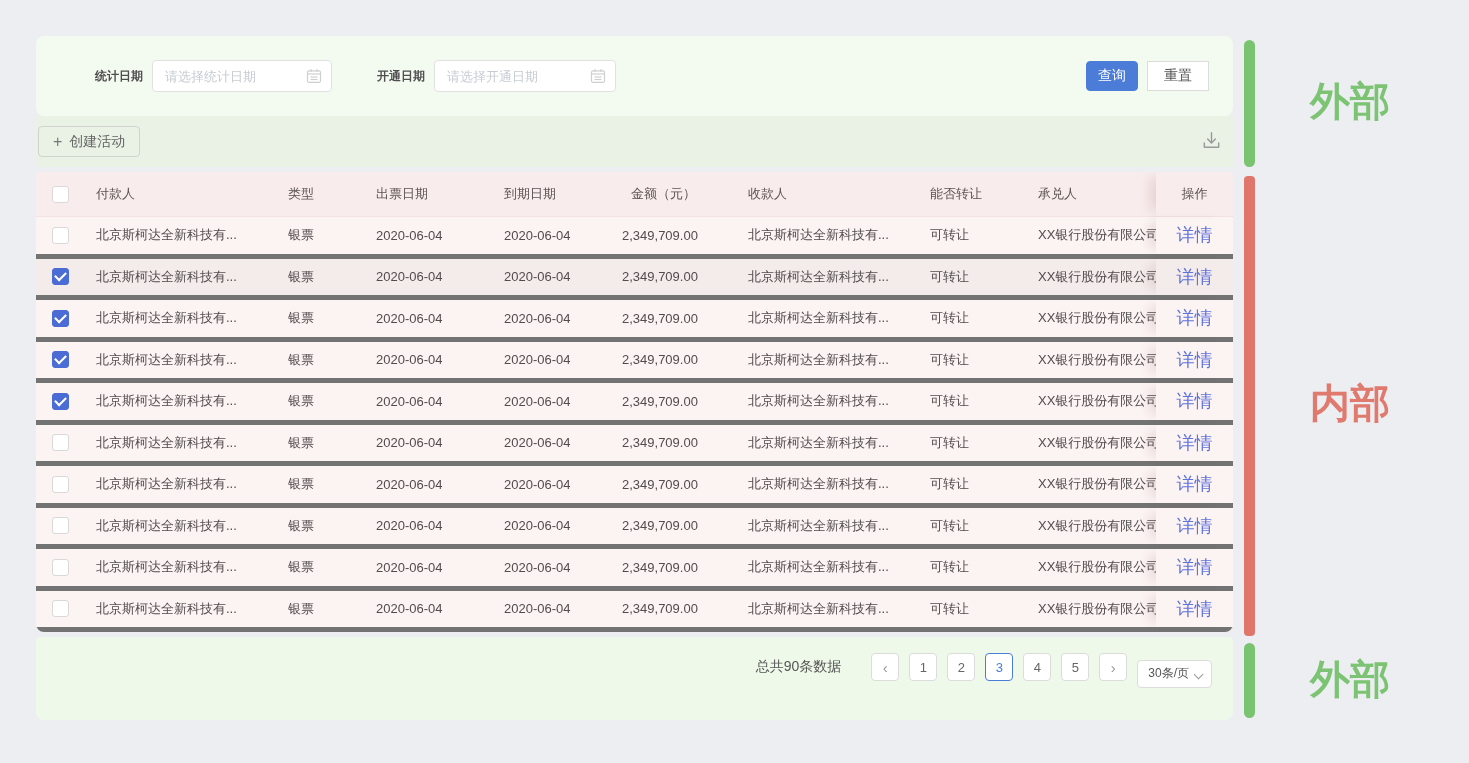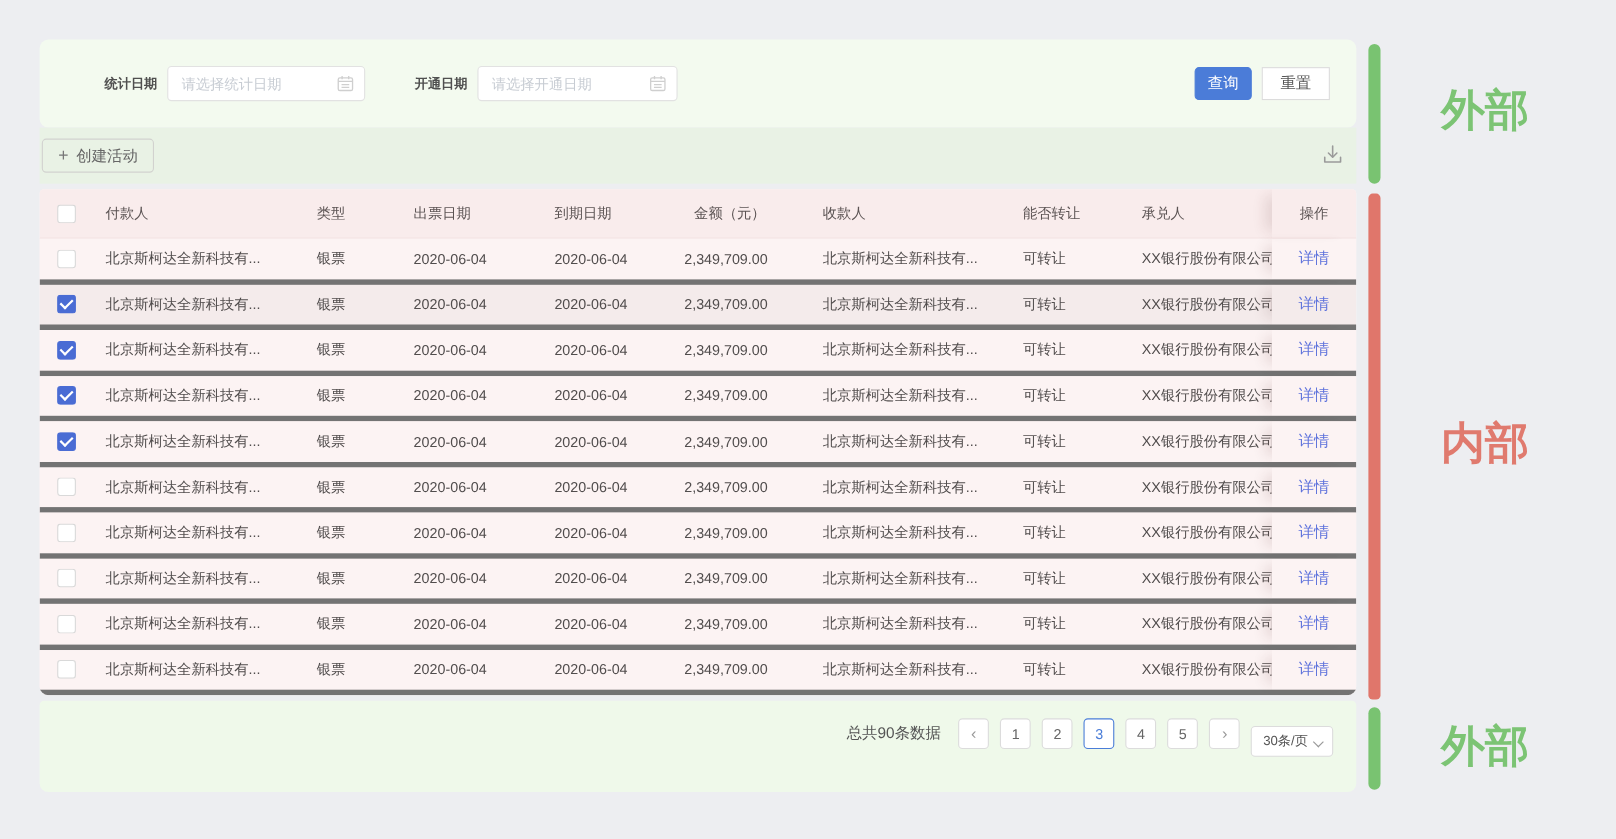--- a/index.html
+++ b/index.html
@@ -67,39 +67,39 @@
   .c2{width:88px;}
   .c3{width:128px;}
   .c4{width:122px;}
   .c5{width:82px; text-align:right; padding-left:0; padding-right:28px;}
   .hrow .c5{ padding-right:8px; }
   .c6{width:218px; padding-left:44px;}
   .c7{width:104px; padding-left:8px;}
   .c8{width:130px; padding-left:12px;}
   .c9{width:77px; padding-left:0; height:100%; display:flex; align-items:center; justify-content:center;
       box-shadow:-12px 0 12px -6px rgba(90,40,40,0.12); position:relative;}
-  .detail-link { color:#5f73dc; font-size:14px; text-decoration:none; cursor:pointer; }
+  .detail-link { color:#5f73dc; font-size:18px; text-decoration:none; cursor:pointer; }
   .checkbox {
     width:17px; height:17px; border:1px solid #d9d9d9; border-radius:3px; background:#fff;
     display:inline-flex; align-items:center; justify-content:center; cursor:pointer;
   }
   .checkbox.checked { background:#4a6cd4; border-color:#4a6cd4; }
   .checkbox.checked::after {
     content:""; width:9px; height:5px; border-left:2px solid #fff; border-bottom:2px solid #fff;
     transform:rotate(-45deg) translate(1px,-1px);
   }
 
   
   .bottom-card {
     position:absolute; left:36px; top:637px; width:1197px; height:83px;
     background:#eff9ea; border-radius:4px 4px 8px 8px;
     display:flex; justify-content:flex-end; padding:15px 21px 0 0;
   }
   .pagination { display:flex; align-items:center; gap:10px; height:30px; }
-  .total-text { font-size:14px; color:#555; margin-right:6px; }
+  .total-text { font-size:14px; color:#555; margin-right:20px; }
   .pg-btn {
     min-width:28px; height:28px; border:1px solid #dcdcdc; border-radius:4px; background:#fff;
     color:#666; font-size:13px; cursor:pointer; display:flex; align-items:center; justify-content:center;
     font-family:inherit;
   }
   .pg-btn.arrow { color:#999; font-size:15px; }
   .pg-btn.active { border-color:#4a7dd8; color:#4a7dd8; }
   .pg-pages { display:flex; align-items:center; gap:10px; }
   .page-size {
     height:28px; border:1px solid #dcdcdc; border-radius:4px; background:#fff; color:#555;

